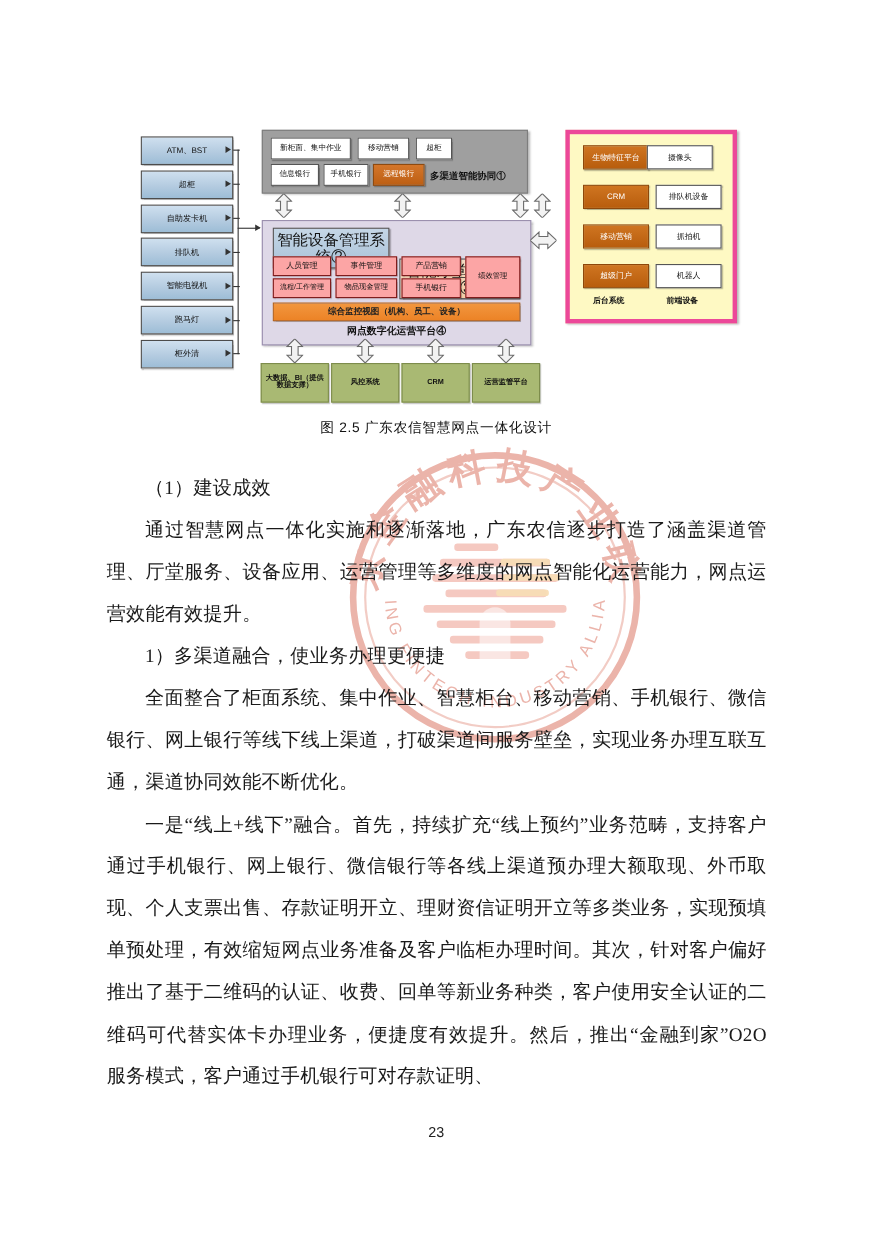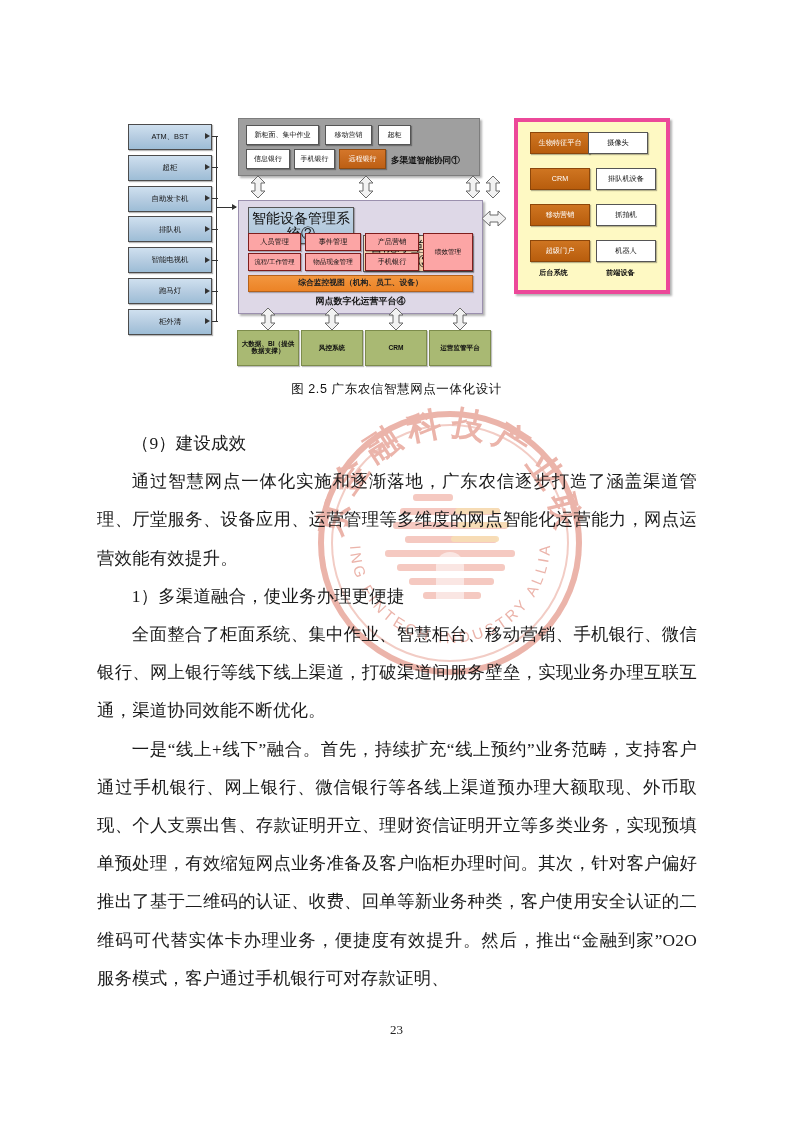--- a/index.html
+++ b/index.html
@@ -110,21 +110,21 @@
   
   .body-text{
     position:absolute; left:97px; top:424px; width:600px; z-index:6;
     font-size:17.4px; line-height:38.2px; color:#1a1a1a;
     letter-spacing:.2px; text-align:justify; text-justify:inter-character;
   }
   .body-text p{ margin:0; text-indent:2em; }
   .pagenum{
     position:absolute; left:0; top:1022px; width:793px; text-align:center;
     font-size:13px; color:#222; z-index:6;
-    font-family:Liberation Serif, serif;
+    font-family:Liberation Sans, sans-serif;
   }
 </style>
 </head>
 <body>
 
 <div class="page">
 
   <div class="figure">
 
     <div class="left-col">
@@ -261,21 +261,21 @@
     </g>
     <g fill="#f6d7a8" opacity=".95">
       <rect x="150" y="110" width="45" height="6" rx="3"></rect>
       <rect x="152" y="124" width="52" height="6" rx="3"></rect>
       <rect x="146" y="138" width="48" height="6" rx="3"></rect>
     </g>
     <path d="M131 205 L131 168 A14 14 0 0 1 159 168 L159 205 Z" fill="#ffffff" opacity=".55"></path>
   </svg>
 
   <div class="body-text">
-    <p>（9）建设成效</p>
+    <p>（1）建设成效</p>
     <p>通过智慧网点一体化实施和逐渐落地，广东农信逐步打造了涵盖渠道管理、厅堂服务、设备应用、运营管理等多维度的网点智能化运营能力，网点运营效能有效提升。</p>
     <p>1）多渠道融合，使业务办理更便捷</p>
     <p>全面整合了柜面系统、集中作业、智慧柜台、移动营销、手机银行、微信银行、网上银行等线下线上渠道，打破渠道间服务壁垒，实现业务办理互联互通，渠道协同效能不断优化。</p>
     <p>一是“线上+线下”融合。首先，持续扩充“线上预约”业务范畴，支持客户通过手机银行、网上银行、微信银行等各线上渠道预办理大额取现、外币取现、个人支票出售、存款证明开立、理财资信证明开立等多类业务，实现预填单预处理，有效缩短网点业务准备及客户临柜办理时间。其次，针对客户偏好推出了基于二维码的认证、收费、回单等新业务种类，客户使用安全认证的二维码可代替实体卡办理业务，便捷度有效提升。然后，推出“金融到家”O2O 服务模式，客户通过手机银行可对存款证明、</p>
   </div>
 
   <div class="pagenum">23</div>
 </div>
 
 </body></html>

